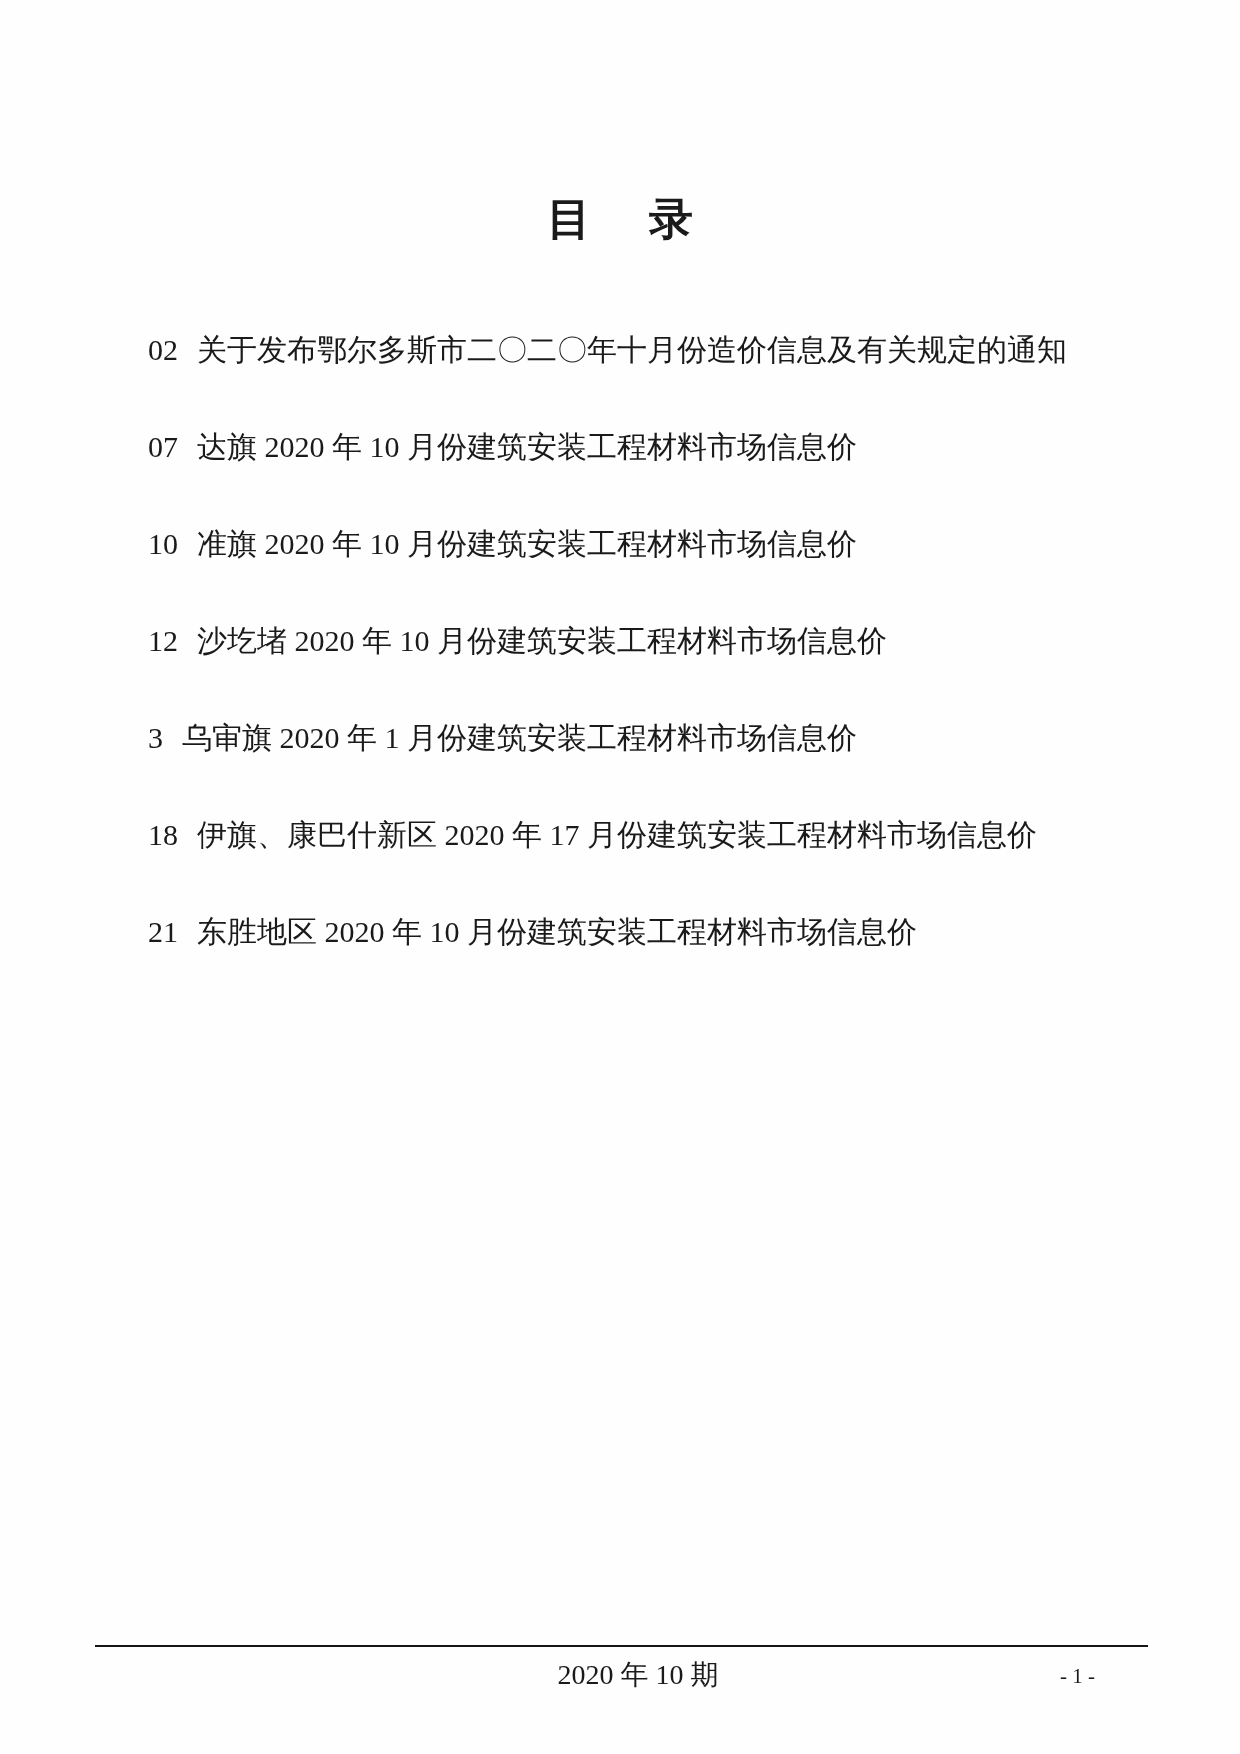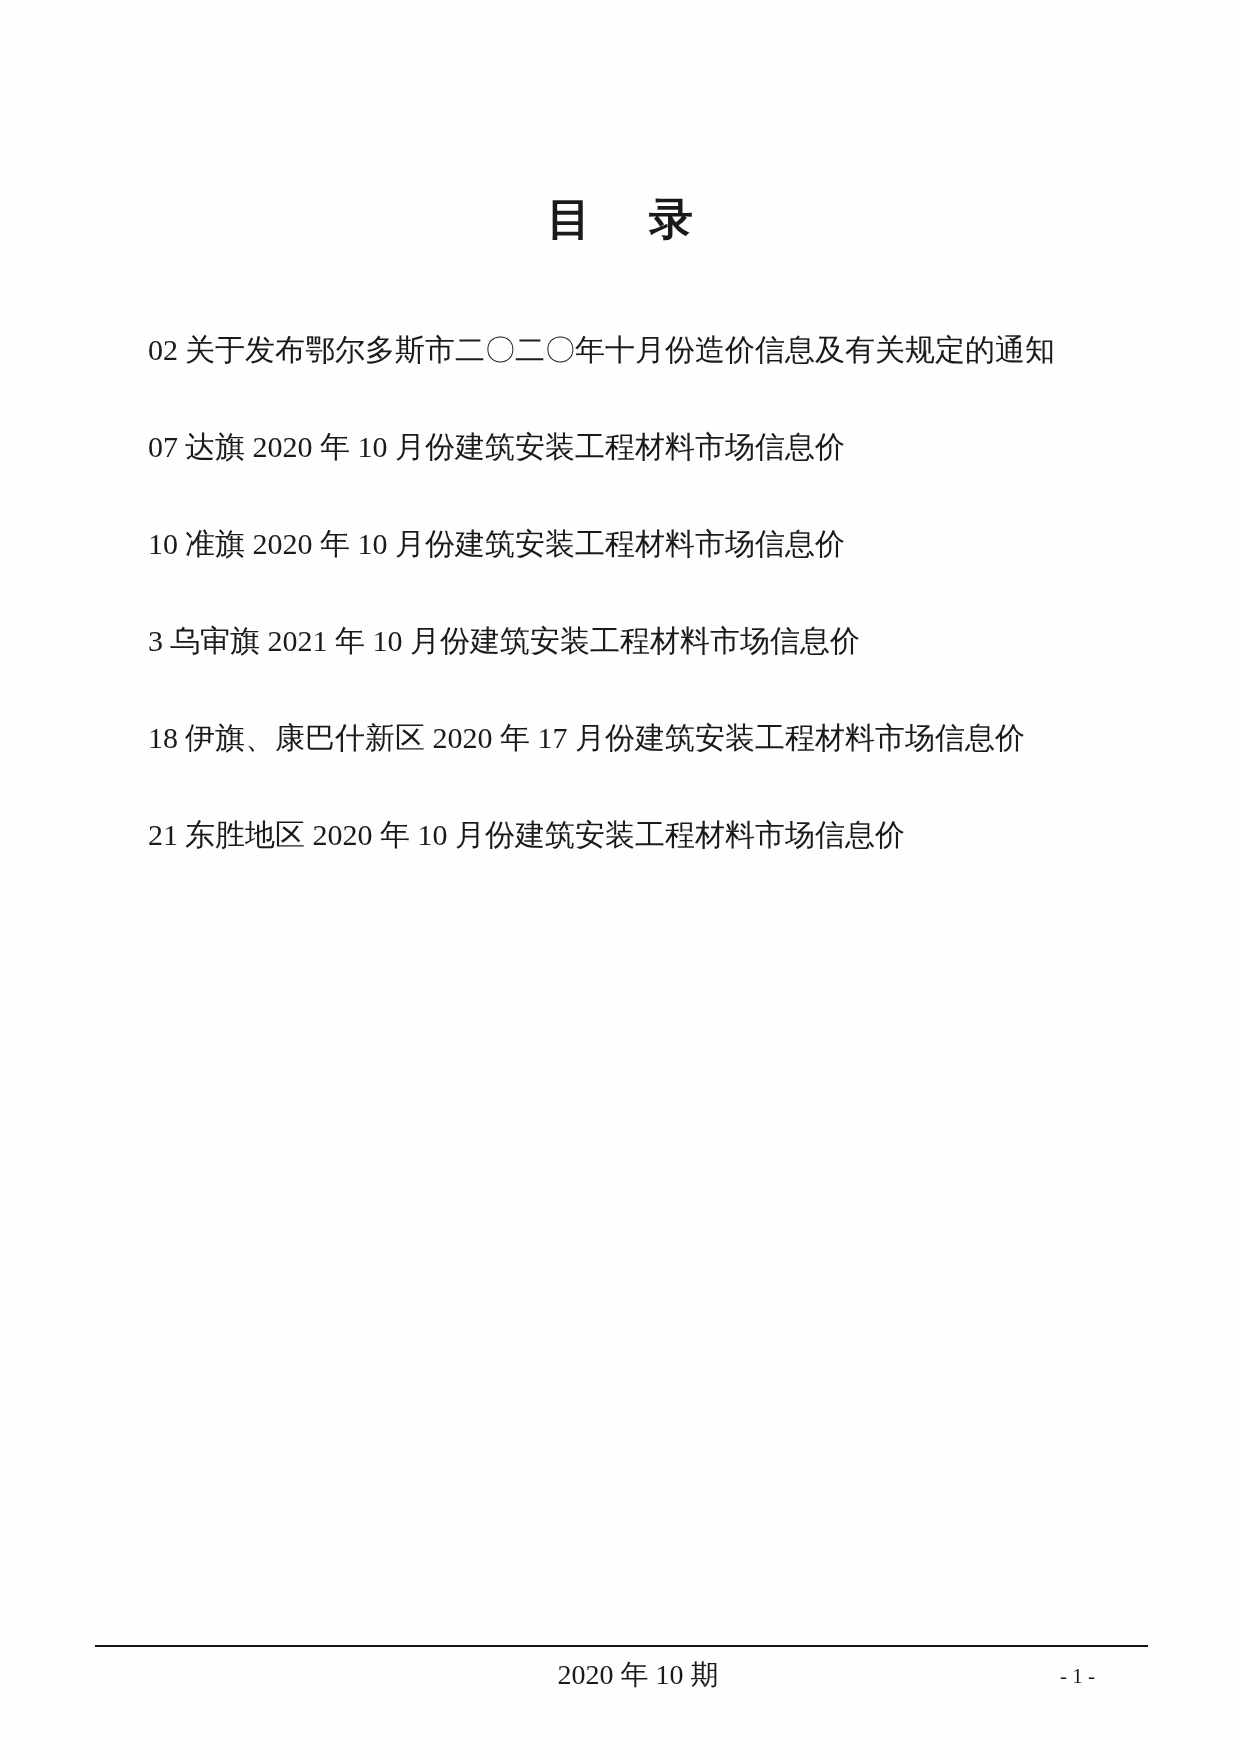--- a/index.html
+++ b/index.html
@@ -31,21 +31,21 @@
     margin: 92px 40px 0 148px;
   }
   .toc-row {
     font-size: 30px;
     line-height: 32px;
     margin-bottom: 65px;
     white-space: nowrap;
   }
   .toc-page-no {
     display: inline-block;
-    margin-right: 7px;
+    margin-right: 19px;
   }
   .footer-rule {
     position: absolute;
     left: 95px;
     right: 92px;
     top: 1645px;
     height: 2px;
     background: #151515;
   }
   .footer-issue {
@@ -72,21 +72,22 @@
 
   <div class="doc-title">
     <span>目</span>
     <span>录</span>
   </div>
 
   <div class="toc-list">
     <div class="toc-row"><span class="toc-page-no">02</span><span>关于发布鄂尔多斯市二〇二〇年十月份造价信息及有关规定的通知</span></div>
     <div class="toc-row"><span class="toc-page-no">07</span><span>达旗 2020 年 10 月份建筑安装工程材料市场信息价</span></div>
     <div class="toc-row"><span class="toc-page-no">10</span><span>准旗 2020 年 10 月份建筑安装工程材料市场信息价</span></div>
-    <div class="toc-row"><span class="toc-page-no">3</span><span>乌审旗 2021 年 10 月份建筑安装工程材料市场信息价</span></div>
+    <div class="toc-row"><span class="toc-page-no">12</span><span>沙圪堵 2020 年 10 月份建筑安装工程材料市场信息价</span></div>
+    <div class="toc-row"><span class="toc-page-no">3</span><span>乌审旗 2020 年 1 月份建筑安装工程材料市场信息价</span></div>
     <div class="toc-row"><span class="toc-page-no">18</span><span>伊旗、康巴什新区 2020 年 17 月份建筑安装工程材料市场信息价</span></div>
     <div class="toc-row"><span class="toc-page-no">21</span><span>东胜地区 2020 年 10 月份建筑安装工程材料市场信息价</span></div>
   </div>
 
   <div class="footer-rule"></div>
   <div class="footer-issue">2020 年 10 期</div>
   <div class="footer-page-no">- 1 -</div>
 
 </div>
 

